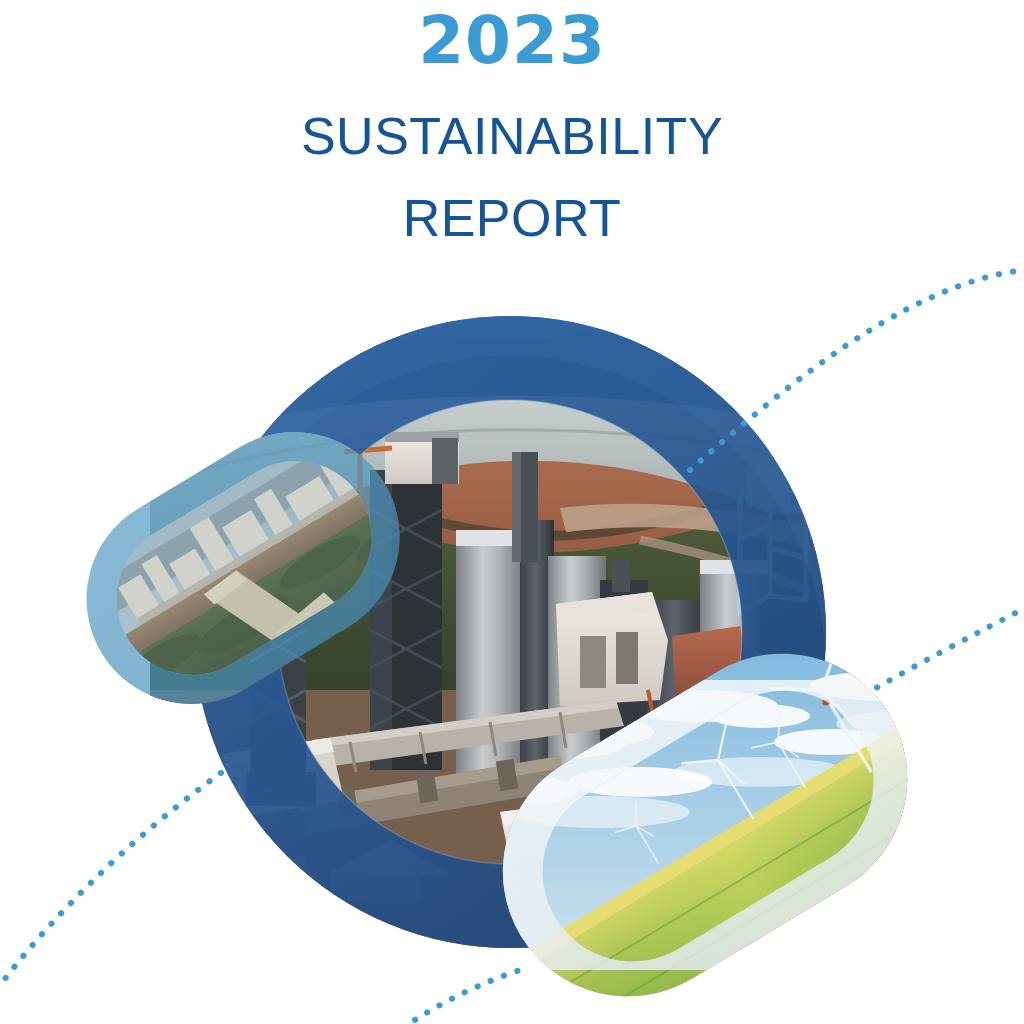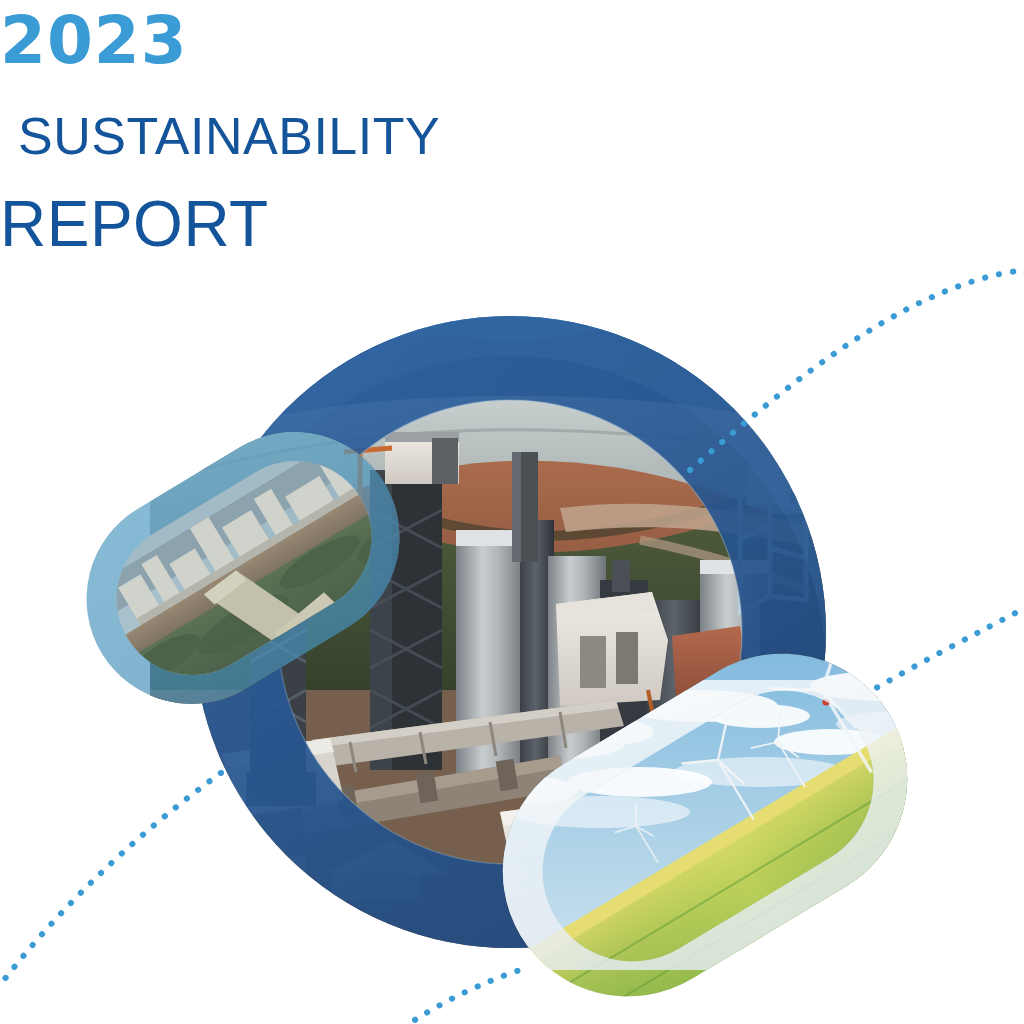--- a/index.html
+++ b/index.html
@@ -22,21 +22,21 @@
     background: #ffffff;
     overflow: hidden;
   }
 
   
   .title-block {
     position: absolute;
     left: 0;
     top: 0;
     width: 1024px;
-    text-align: left;
+    text-align: center;
     z-index: 40;
     pointer-events: none;
   }
   .year {
     margin: 0;
     padding-top: 8px;
     font-size: 66px;
     font-weight: 700;
     letter-spacing: 1px;
     line-height: 1.0;
@@ -49,21 +49,21 @@
     font-size: 52px;
     font-weight: 400;
     letter-spacing: 0.5px;
     line-height: 1.0;
     color: #14549b;
     font-family: "Liberation Sans", sans-serif;
   }
   .line2 {
     margin: 0;
     padding-top: 12px;
-    font-size: 64px;
+    font-size: 52px;
     font-weight: 400;
     letter-spacing: 0.5px;
     line-height: 1.0;
     color: #14549b;
     font-family: "Liberation Sans", sans-serif;
   }
 
   
   .stage {
     position: absolute;

